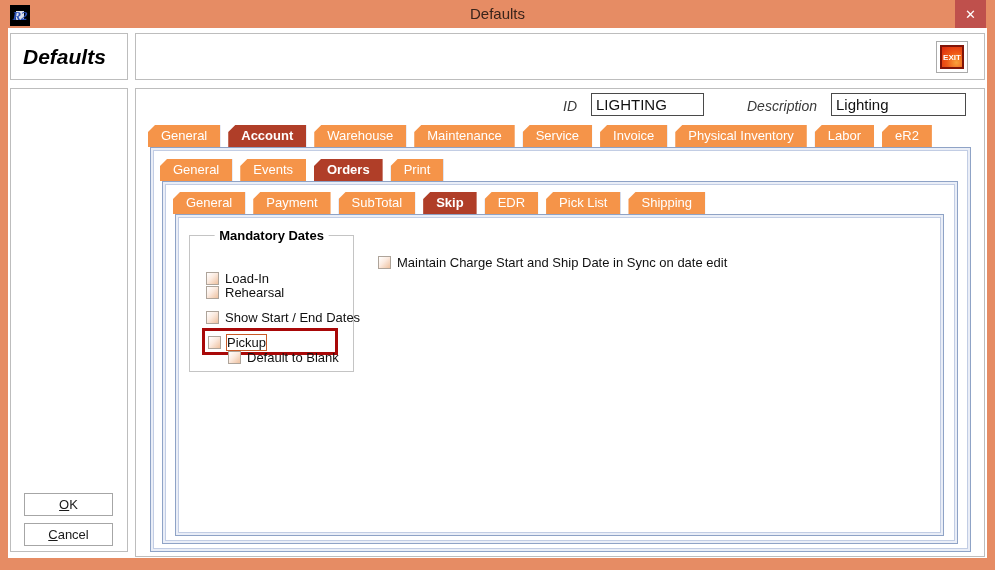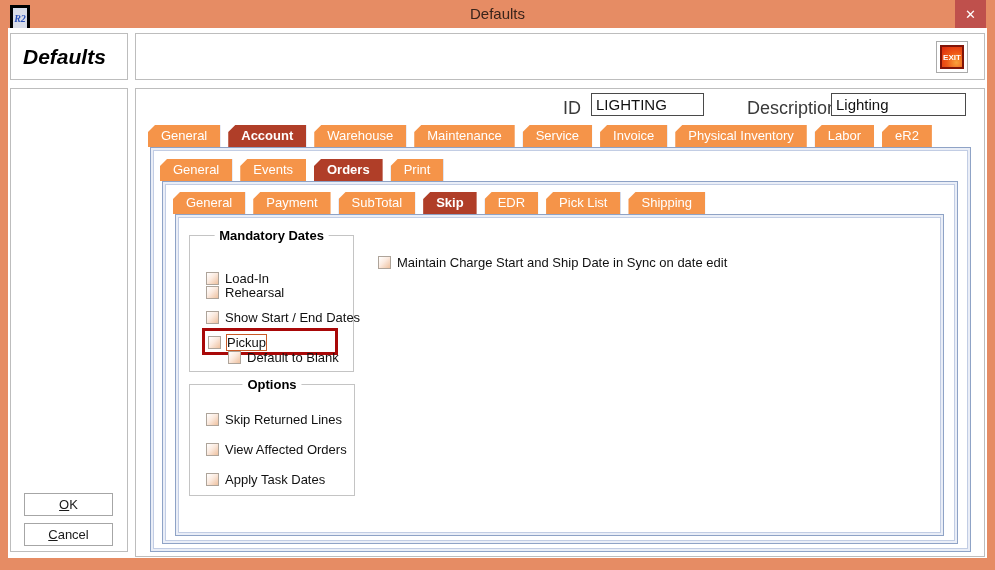--- a/index.html
+++ b/index.html
@@ -7,23 +7,23 @@
 
   .window {
     position:relative; width:995px; height:570px;
     background:#E68C64; overflow:hidden;
   }
   .titlebar {
     position:absolute; left:0; top:0; width:995px; height:28px;
     background:#E68C64;
   }
   .app-icon {
-    position:absolute; left:10px; top:5px; width:20px; height:27px;
-    background:#D9DDE9; border:3px solid #000000;
-    color:#2A50B8; font-size:10px; font-style:italic; font-weight:bold;
+    position:absolute; left:10px; top:5px; width:20px; height:21px;
+    background:#D9DDE9; border:6px solid #000000;
+    color:#2A50B8; font-size:13px; font-style:italic; font-weight:bold;
     font-family:"Liberation Serif", serif;
     display:flex; align-items:center; justify-content:center;
   }
   .title-text {
     position:absolute; left:0; top:0; width:100%; height:28px;
     text-align:center; line-height:28px; font-size:15px; color:#39241B;
   }
   .close-btn {
     position:absolute; right:9px; top:0; width:31px; height:28px;
     background:#BF504C; color:#fff; font-size:13px;
@@ -58,21 +58,21 @@
   }
   .exit-inner {
     width:24px; height:24px; border:2px solid #811509;
     background:radial-gradient(circle at 72% 78%, #F9A23C 0%, #EF5A17 45%, #DD280D 100%);
     color:#fff; font-size:8px; font-weight:bold;
     display:flex; align-items:center; justify-content:center;
   }
 
   .main-panel { left:127px; top:60px; width:850px; height:469px; }
 
-  .field-label { position:absolute; font-size:18px; color:#3A3A3A; white-space:nowrap; }
+  .field-label { position:absolute; font-size:14px; color:#3A3A3A; white-space:nowrap;font-style:italic; }
   .tinput {
     position:absolute; height:23px; background:#fff; border:1px solid #4A4A4A;
     font-size:15px; color:#111; padding:2px 4px; outline:none;
   }
 
   .tabrow { position:absolute; display:flex; gap:8px; z-index:3; }
   .tab {
     height:22px; line-height:22px; padding:0 13px;
     background:#F59449; color:#fff; font-size:13px; white-space:nowrap;
     clip-path:polygon(7px 0, 100% 0, 100% 100%, 0 100%, 0 7px);
@@ -205,35 +205,19 @@
                   <span class="cb-label">Default to Blank</span>
                 </div>
               </div>
             </div>
 
             <div class="cb-row" style="left:202px; top:39px;">
               <span class="cb"></span>
               <span class="cb-label">Maintain Charge Start and Ship Date in Sync on date edit</span>
             </div>
 
-            <div class="group" style="left:13px; top:169px; width:166px; height:112px;">
-              <span class="group-title">Options</span>
-
-              <div class="cb-row" style="left:16px; top:26px;">
-                <span class="cb"></span>
-                <span class="cb-label">Skip Returned Lines</span>
-              </div>
-              <div class="cb-row" style="left:16px; top:56px;">
-                <span class="cb"></span>
-                <span class="cb-label">View Affected Orders</span>
-              </div>
-              <div class="cb-row" style="left:16px; top:86px;">
-                <span class="cb"></span>
-                <span class="cb-label">Apply Task Dates</span>
-              </div>
-            </div>
 
           </div>
         </div>
       </div>
     </div>
   </div>
 </div>
 
 </body></html>

